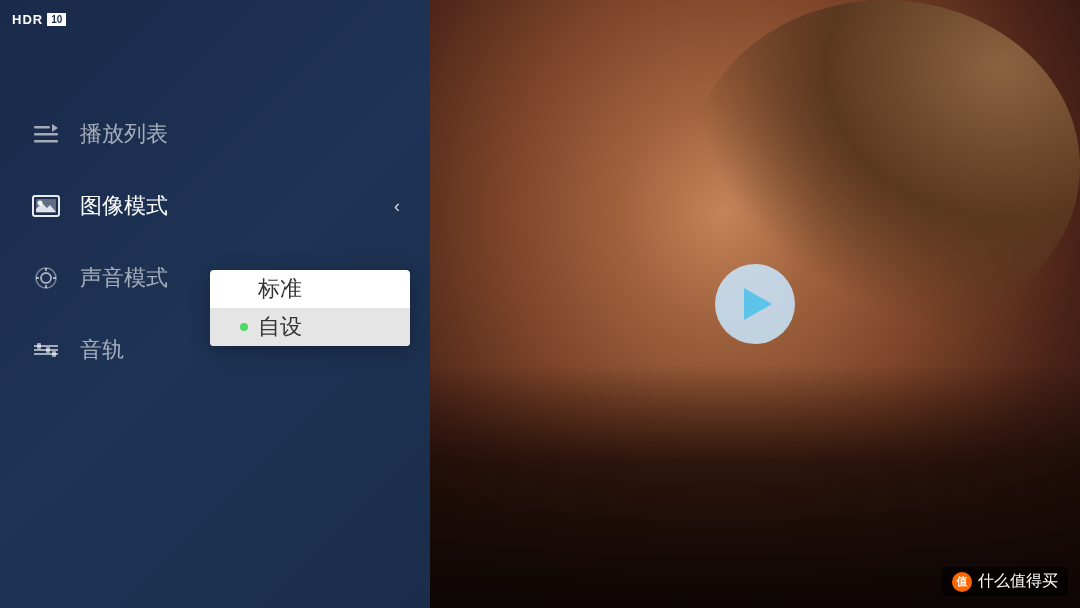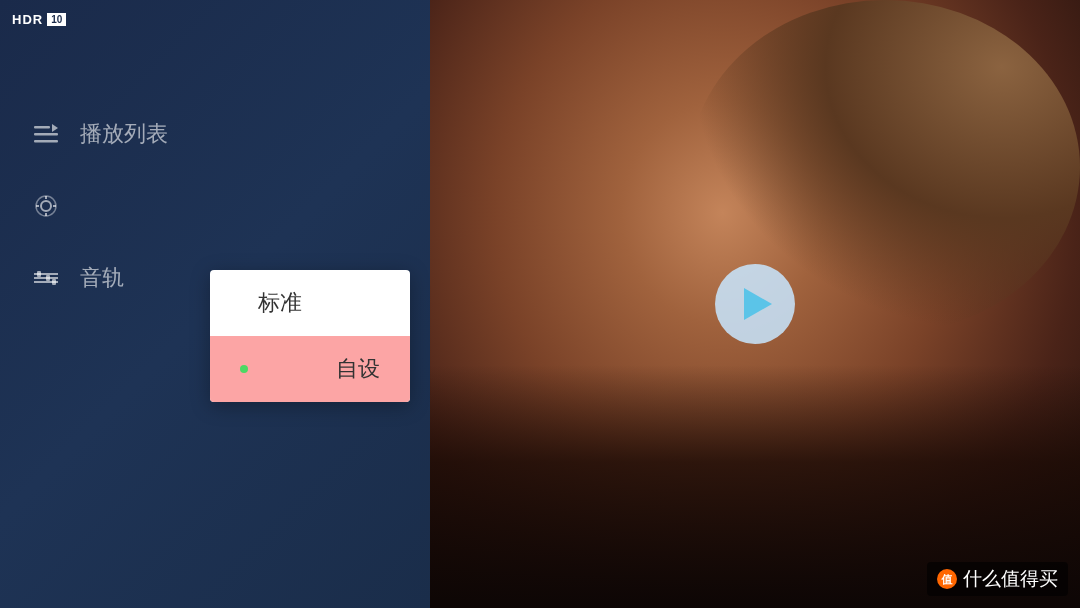--- a/index.html
+++ b/index.html
@@ -101,32 +101,31 @@
       top: 270px;
       background: #fff;
       border-radius: 4px;
       min-width: 200px;
       overflow: hidden;
       z-index: 10;
       box-shadow: 0 4px 20px rgba(0,0,0,0.3);
     }
 
     .submenu-item {
-      padding: 18px 30px;
+      padding: 4px 30px;
       font-size: 22px;
       color: #333;
       cursor: pointer;
       display: flex;
       align-items: center;
       gap: 10px;
     }
 
     .submenu-item.selected {
-      background: #fca5a5;
-      justify-content: space-between;
+      background: #e5e5e5;
     }
 
     .submenu-item .dot {
       width: 8px;
       height: 8px;
       border-radius: 50%;
       background: #4cd964;
       flex-shrink: 0;
     }
 
@@ -232,21 +231,21 @@
       display: flex;
       align-items: center;
       justify-content: center;
       font-size: 11px;
       color: #fff;
       font-weight: bold;
     }
 
     .watermark-text {
       color: #fff;
-      font-size: 19px;
+      font-size: 16px;
     }
 
     
     svg {
       fill: currentColor;
     }
   </style>
 </head>
 <body>
 
@@ -265,32 +264,45 @@
           <rect x="2" y="6" width="16" height="2.5" rx="1"></rect>
           <polygon points="20,4 26,8 20,12" fill="rgba(255,255,255,0.6)"></polygon>
           <rect x="2" y="13" width="24" height="2.5" rx="1"></rect>
           <rect x="2" y="20" width="24" height="2.5" rx="1"></rect>
         </svg>
       </div>
       <span class="label">播放列表</span>
     </div>
 
 
+    <div class="menu-item active">
+      <div class="icon">
+        <svg width="28" height="28" viewBox="0 0 28 28" fill="rgba(255,255,255,0.9)">
+          <rect x="1" y="4" width="26" height="20" rx="2" fill="none" stroke="rgba(255,255,255,0.9)" stroke-width="2"></rect>
+          <rect x="4" y="7" width="20" height="14" rx="1" fill="rgba(255,255,255,0.3)"></rect>
+          <path d="M4 17 L10 11 L15 16 L18 13 L24 20 L4 20Z" fill="rgba(255,255,255,0.8)"></path>
+          <circle cx="8" cy="11" r="2.5" fill="rgba(255,255,255,0.9)"></circle>
+        </svg>
+      </div>
+      <span class="label">图像模式</span>
+      <span class="chevron">‹</span>
+    </div>
 
     <div class="menu-item">
       <div class="icon">
         <svg width="28" height="28" viewBox="0 0 28 28" fill="rgba(255,255,255,0.6)">
           <circle cx="14" cy="14" r="5" fill="none" stroke="rgba(255,255,255,0.6)" stroke-width="2"></circle>
           <circle cx="14" cy="14" r="10" fill="none" stroke="rgba(255,255,255,0.4)" stroke-width="1.5"></circle>
           <line x1="14" y1="4" x2="14" y2="7" stroke="rgba(255,255,255,0.6)" stroke-width="2"></line>
           <line x1="14" y1="21" x2="14" y2="24" stroke="rgba(255,255,255,0.6)" stroke-width="2"></line>
           <line x1="4" y1="14" x2="7" y2="14" stroke="rgba(255,255,255,0.6)" stroke-width="2"></line>
           <line x1="21" y1="14" x2="24" y2="14" stroke="rgba(255,255,255,0.6)" stroke-width="2"></line>
         </svg>
       </div>
+      <span class="label">声音模式</span>
     </div>
 
     <div class="menu-item">
       <div class="icon">
         <svg width="28" height="28" viewBox="0 0 28 28" fill="rgba(255,255,255,0.6)">
           <line x1="2" y1="10" x2="26" y2="10" stroke="rgba(255,255,255,0.6)" stroke-width="2"></line>
           <line x1="2" y1="14" x2="26" y2="14" stroke="rgba(255,255,255,0.6)" stroke-width="2"></line>
           <line x1="2" y1="18" x2="26" y2="18" stroke="rgba(255,255,255,0.6)" stroke-width="2"></line>
           <rect x="5" y="7" width="4" height="6" rx="1" fill="rgba(255,255,255,0.6)"></rect>
           <rect x="14" y="11" width="4" height="6" rx="1" fill="rgba(255,255,255,0.6)"></rect>

